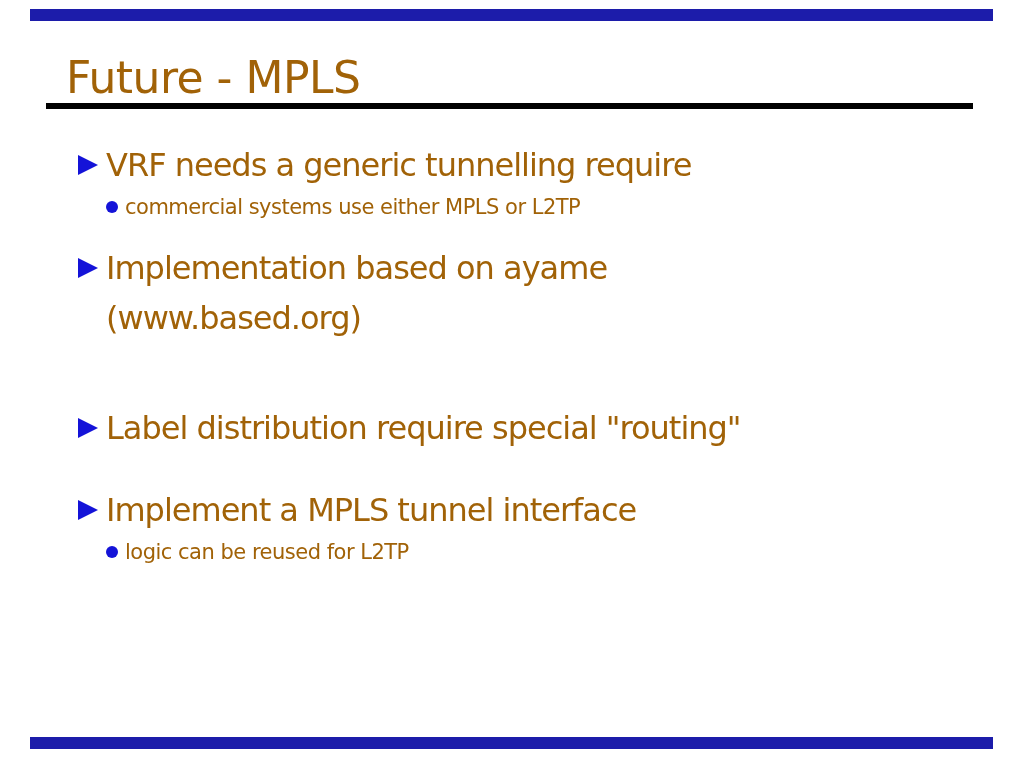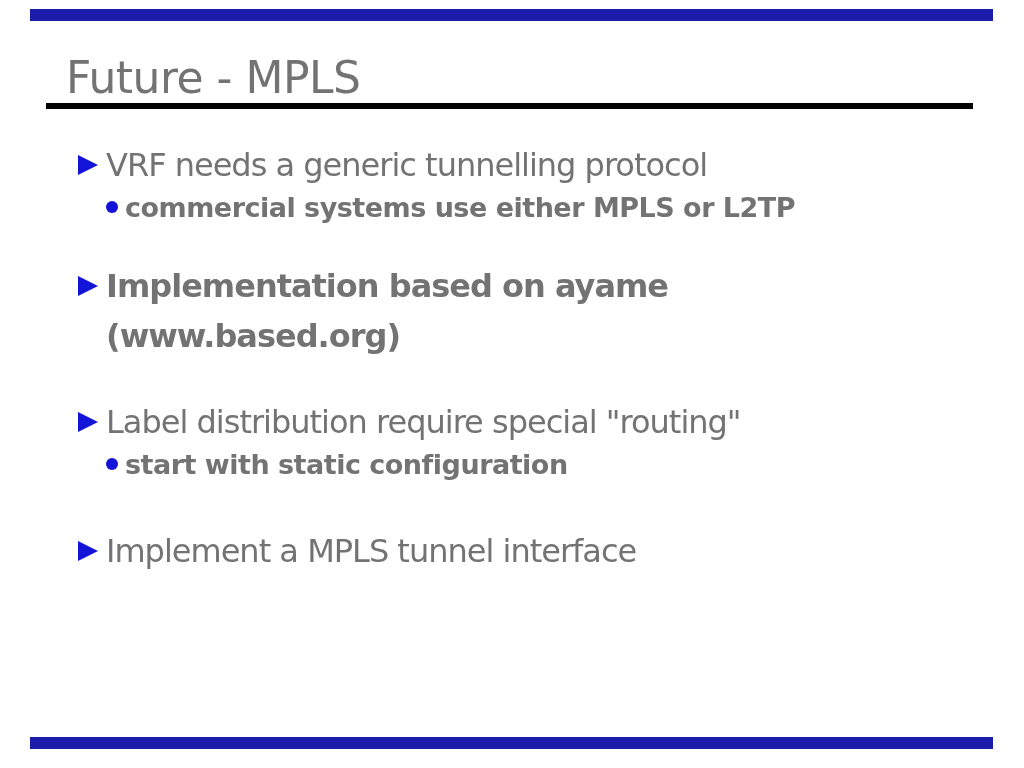--- a/index.html
+++ b/index.html
@@ -7,21 +7,21 @@
     padding: 0;
     background: #ffffff;
   }
   .slide {
     position: relative;
     width: 1024px;
     height: 768px;
     background: #ffffff;
     overflow: hidden;
     font-family: "DejaVu Sans", "Liberation Sans", sans-serif;
-    color: #737373;
+    color: #a16207;
   }
   .bar {
     position: absolute;
     left: 30px;
     width: 963px;
     height: 12px;
     background: var(--bar-blue, #1c1caa);
   }
   .bar.top    { top: 9px; }
   .bar.bottom { top: 737px; }
@@ -43,23 +43,23 @@
     height: 6px;
     background: #000000;
   }
 
   .content {
     position: absolute;
     left: 78px;
     top: 140px;
     right: 20px;
   }
-  .group.g2 { margin-top: 36px; font-weight: bold; }
-  .group.g3 { margin-top: 36px; }
-  .group.g4 { margin-top: 44px; }
+  .group.g2 { margin-top: 18px; }
+  .group.g3 { margin-top: 60px; }
+  .group.g4 { margin-top: 32px; }
 
   .item { display: flex; align-items: flex-start; }
 
   .main .text-col {
     font-size: 32px;
     line-height: 50px;
     letter-spacing: -1px;
   }
   .tri-col { width: 28px; flex: none; }
   .tri {
@@ -67,24 +67,23 @@
     width: 0;
     height: 0;
     border-left: 20px solid var(--bullet-blue, #1413d8);
     border-top: 10px solid transparent;
     border-bottom: 10px solid transparent;
     margin-top: 15px;
   }
 
   .sub {
     margin-left: 28px;
-    font-size: 27px;
+    font-size: 21px;
     line-height: 35px;
     letter-spacing: -0.5px;
-    font-weight: bold;
   }
   .dot-col { width: 19px; flex: none; }
   .dot {
     display: block;
     width: 12px;
     height: 12px;
     border-radius: 50%;
     background: var(--bullet-blue, #1413d8);
     margin-top: 11px;
   }
@@ -102,21 +101,21 @@
   <div class="title-rule"></div>
 
   <div class="content">
 
     <div class="group g1">
       <div class="item main">
         <span class="tri-col">
             <span class="tri"></span>
           </span>
         <div class="text-col">
-          <div class="line">VRF needs a generic tunnelling protocol</div>
+          <div class="line">VRF needs a generic tunnelling require</div>
         </div>
       </div>
       <div class="item sub">
         <span class="dot-col">
             <span class="dot"></span>
           </span>
         <div class="text-col line">commercial systems use either MPLS or L2TP</div>
       </div>
     </div>
 
@@ -134,36 +133,36 @@
 
     <div class="group g3">
       <div class="item main">
         <span class="tri-col">
             <span class="tri"></span>
           </span>
         <div class="text-col">
           <div class="line">Label distribution require special "routing"</div>
         </div>
       </div>
-      <div class="item sub">
-        <span class="dot-col">
-            <span class="dot"></span>
-          </span>
-        <div class="text-col line">start with static configuration</div>
-      </div>
     </div>
 
     <div class="group g4">
       <div class="item main">
         <span class="tri-col">
             <span class="tri"></span>
           </span>
         <div class="text-col">
           <div class="line">Implement a MPLS tunnel interface</div>
         </div>
       </div>
+      <div class="item sub">
+        <span class="dot-col">
+            <span class="dot"></span>
+          </span>
+        <div class="text-col line">logic can be reused for L2TP</div>
+      </div>
     </div>
 
   </div>
 
   <div class="bar bottom"></div>
 
 </div>
 
 </body></html>

